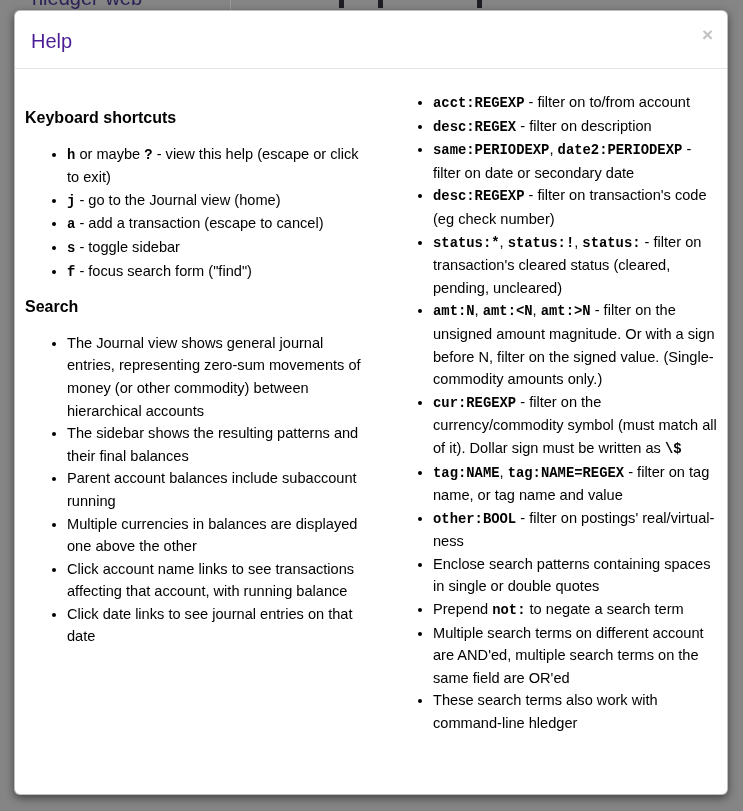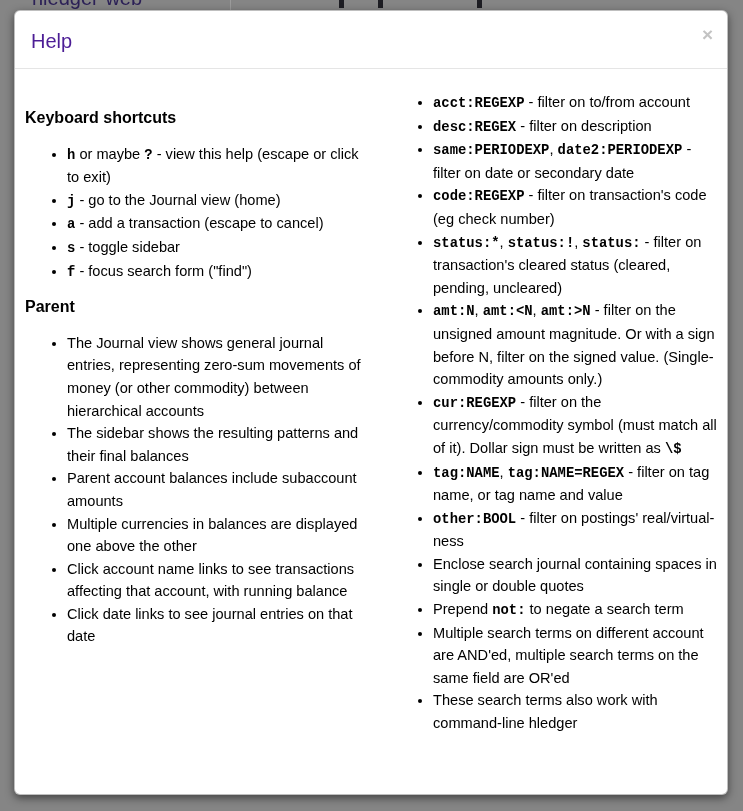--- a/index.html
+++ b/index.html
@@ -77,41 +77,41 @@
   <div class="modal-body">
     <div class="col col-left">
         <h3 class="section-heading">Keyboard shortcuts</h3>
         <ul class="help-list">
           <li><code>h</code> or maybe <code>?</code> - view this help (escape or click to exit)</li>
           <li><code>j</code> - go to the Journal view (home)</li>
           <li><code>a</code> - add a transaction (escape to cancel)</li>
           <li><code>s</code> - toggle sidebar</li>
           <li><code>f</code> - focus search form ("find")</li>
         </ul>
-        <h3 class="section-heading">Parent</h3>
+        <h3 class="section-heading">Search</h3>
         <ul class="help-list">
           <li>The Journal view shows general journal entries, representing zero-sum movements of money (or other commodity) between hierarchical accounts</li>
           <li>The sidebar shows the resulting patterns and their final balances</li>
-          <li>Parent account balances include subaccount amounts</li>
+          <li>Parent account balances include subaccount running</li>
           <li>Multiple currencies in balances are displayed one above the other</li>
           <li>Click account name links to see transactions affecting that account, with running balance</li>
           <li>Click date links to see journal entries on that date</li>
         </ul>
       </div>
     <div class="col col-right">
         <ul class="help-list">
           <li><code>acct:REGEXP</code> - filter on to/from account</li>
           <li><code>desc:REGEX</code> - filter on description</li>
           <li><code>same:PERIODEXP</code>, <code>date2:PERIODEXP</code> - filter on date or secondary date</li>
-          <li><code>code:REGEXP</code> - filter on transaction's code (eg check number)</li>
+          <li><code>desc:REGEXP</code> - filter on transaction's code (eg check number)</li>
           <li><code>status:*</code>, <code>status:!</code>, <code>status:</code> - filter on transaction's cleared status (cleared, pending, uncleared)</li>
           <li><code>amt:N</code>, <code>amt:&lt;N</code>, <code>amt:&gt;N</code> - filter on the unsigned amount magnitude. Or with a sign before N, filter on the signed value. (Single-commodity amounts only.)</li>
           <li><code>cur:REGEXP</code> - filter on the currency/commodity symbol (must match all of it). Dollar sign must be written as <code>\$</code></li>
           <li><code>tag:NAME</code>, <code>tag:NAME=REGEX</code> - filter on tag name, or tag name and value</li>
           <li><code>other:BOOL</code> - filter on postings' real/virtual-ness</li>
-          <li>Enclose search journal containing spaces in single or double quotes</li>
+          <li>Enclose search patterns containing spaces in single or double quotes</li>
           <li>Prepend <code>not:</code> to negate a search term</li>
           <li>Multiple search terms on different account are AND'ed, multiple search terms on the same field are OR'ed</li>
           <li>These search terms also work with command-line hledger</li>
         </ul>
       </div>
   </div>
 </div>
 
 </body></html>

